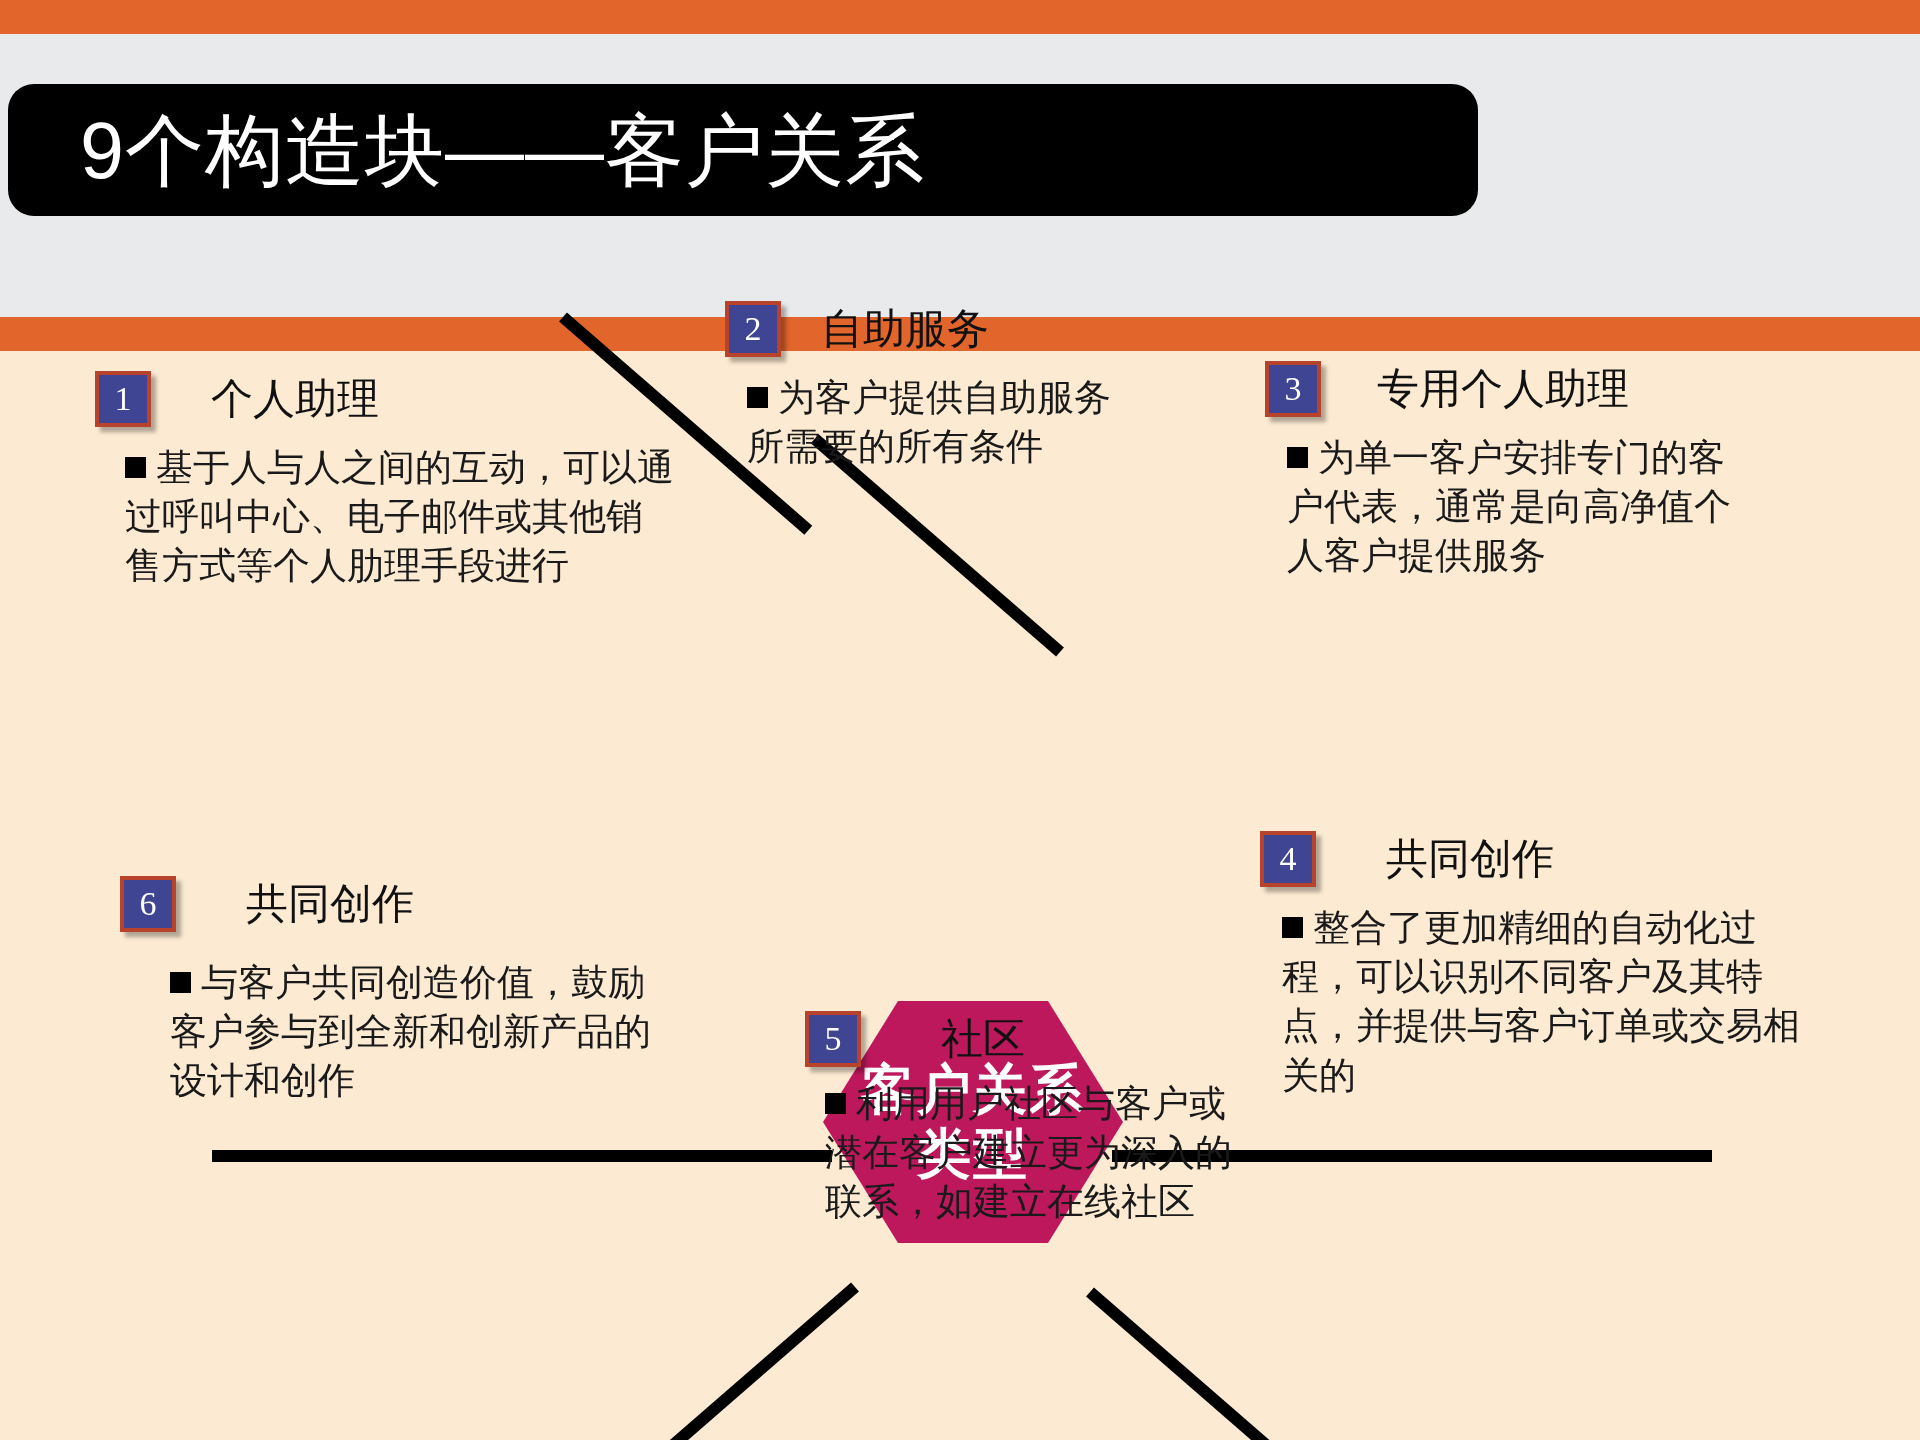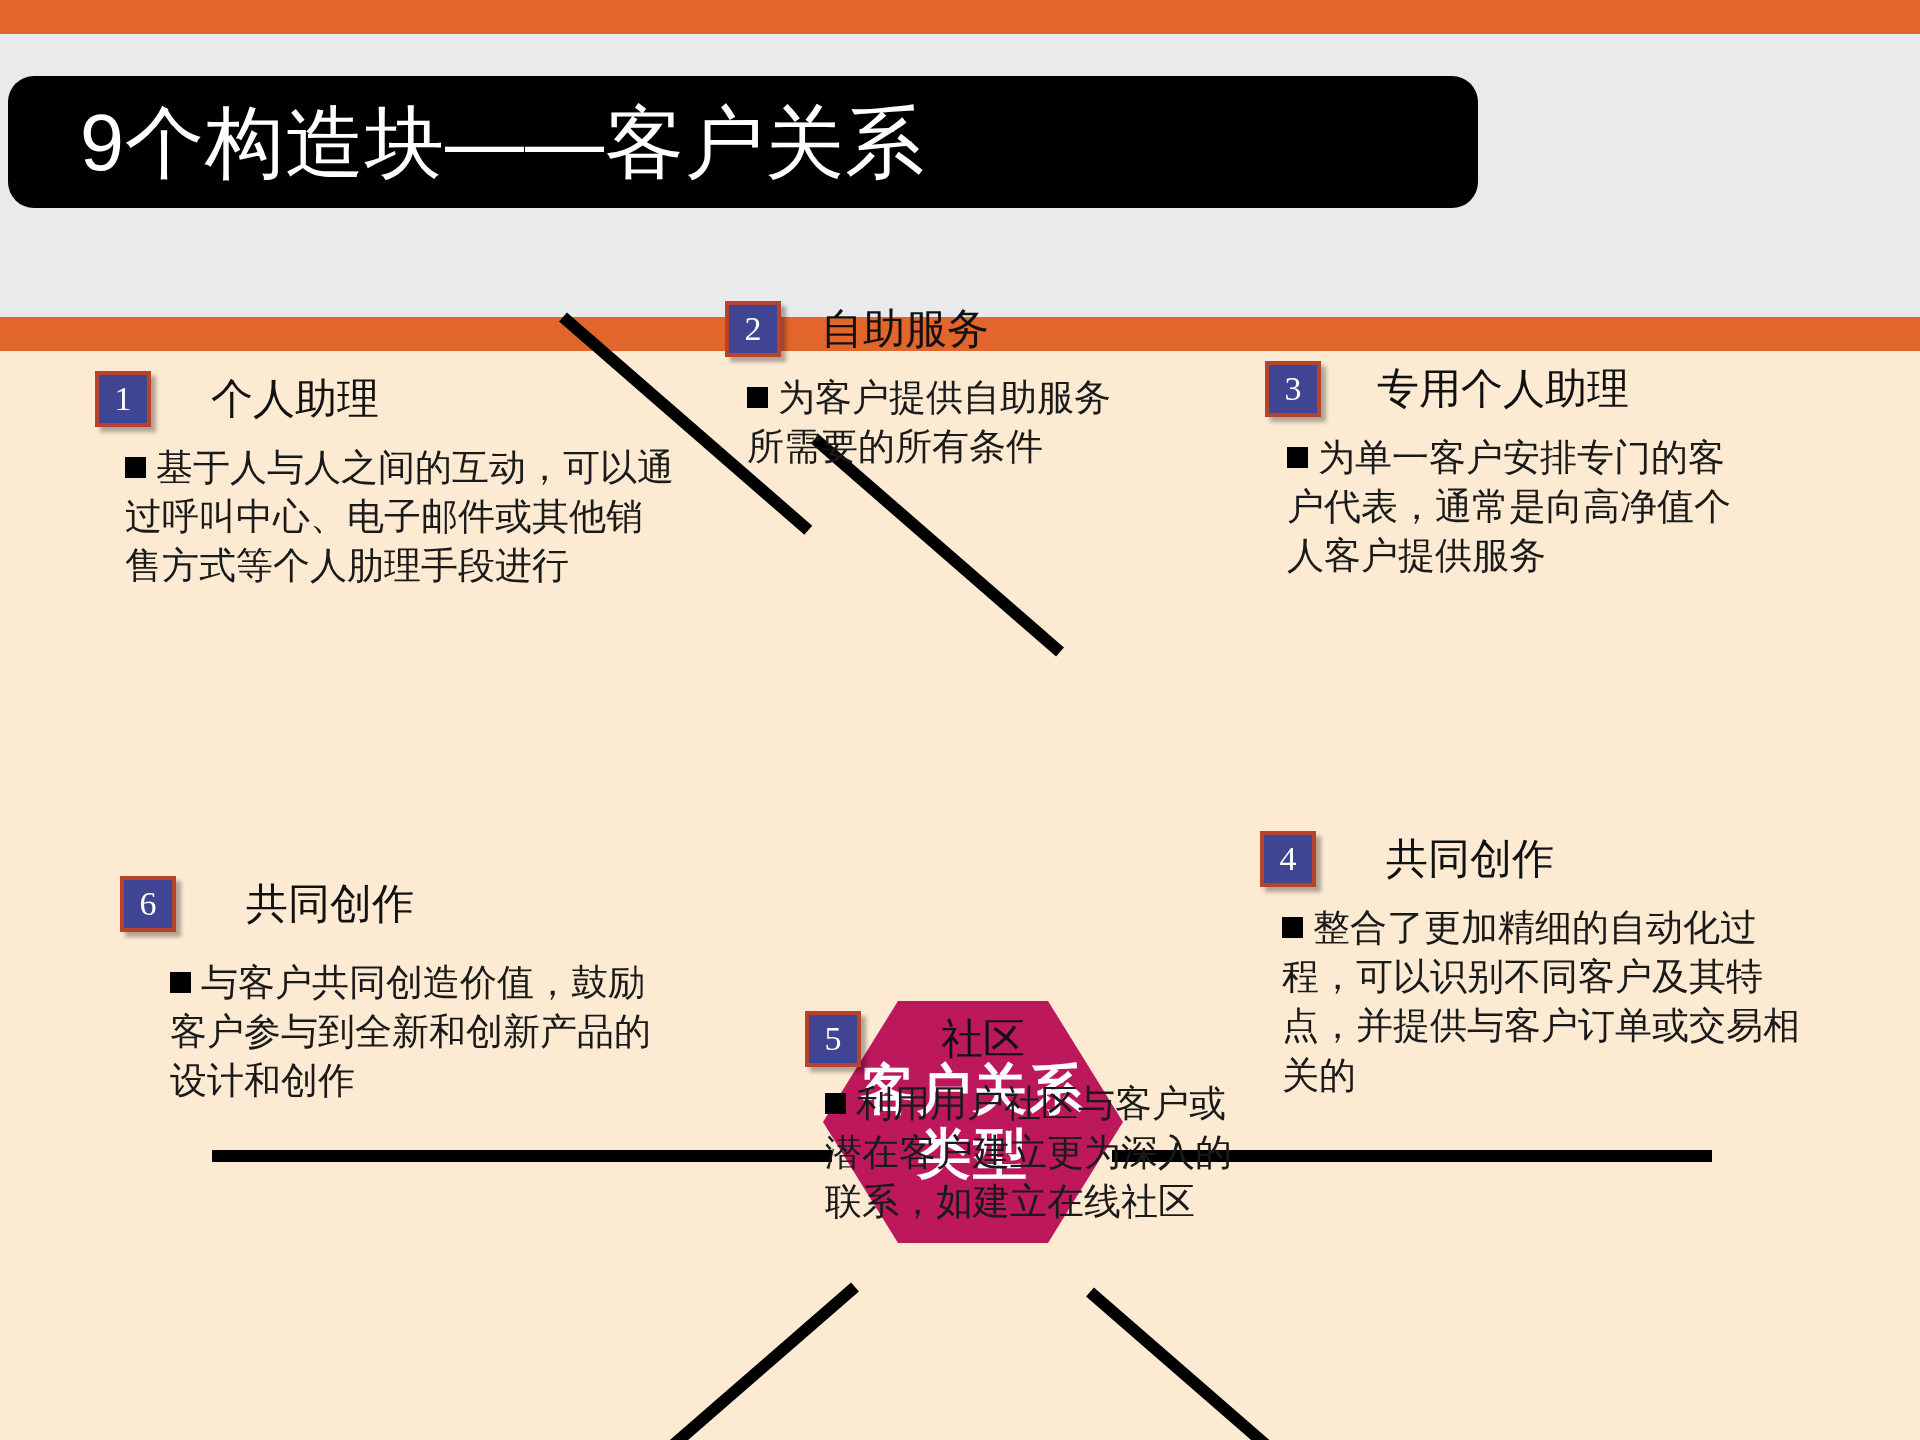--- a/index.html
+++ b/index.html
@@ -10,21 +10,21 @@
     overflow:hidden;
     position:relative;
   }
   .slide{position:absolute;inset:0;background:#fcead2;}
 
   
   .top-bar{position:absolute;left:0;top:0;width:1920px;height:34px;background:#e2662c;}
   .header-band{position:absolute;left:0;top:34px;width:1920px;height:283px;background:#e9eaec;}
   .bottom-bar{position:absolute;left:0;top:317px;width:1920px;height:34px;background:#e2662c;}
   .title-banner{
-    position:absolute;left:8px;top:76px;width:1470px;height:132px;
+    position:absolute;left:8px;top:84px;width:1470px;height:132px;
     background:#000000;border-radius:26px;
     display:flex;align-items:center;
   }
   .title-text{
     color:#ffffff;font-family:"Liberation Sans","DejaVu Sans",sans-serif;
     font-size:79px;font-weight:400;letter-spacing:1px;
     padding-left:72px;line-height:1.0;white-space:nowrap;
   }
 
   

